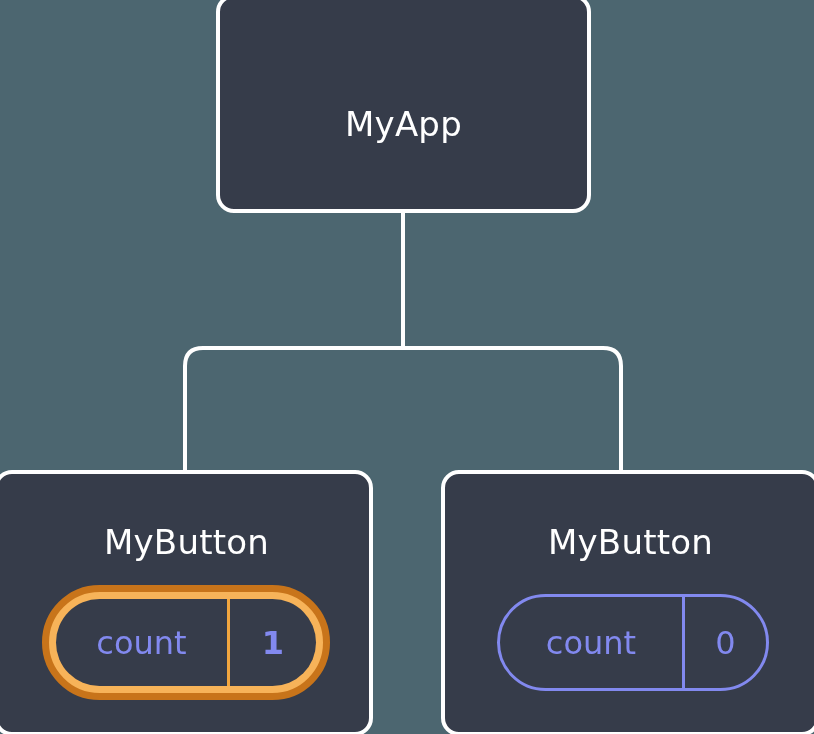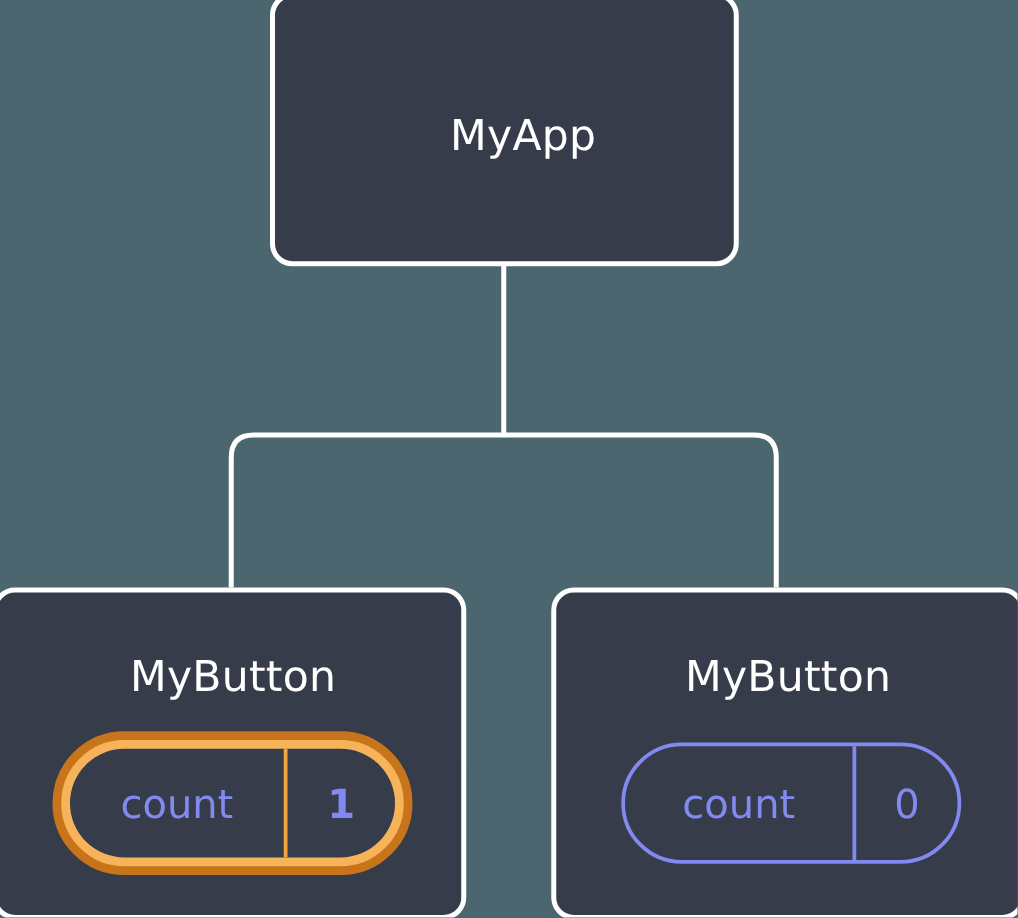--- a/index.html
+++ b/index.html
@@ -59,22 +59,21 @@
   .node-title {
     position: absolute;
     width: 100%;
     text-align: center;
     color: #ffffff;
     font-size: 34px;
     font-weight: 400;
     letter-spacing: 0.2px;
   }
   .node-root .node-title {
-    top: 91px;
-    margin-left: 15px;
+    top: 106px;
   }
   .node-child-left .node-title {
     top: 48px;
     padding-left: 6px;
     box-sizing: border-box;
   }
   .node-child-right .node-title {
     top: 48px;
   }
 

